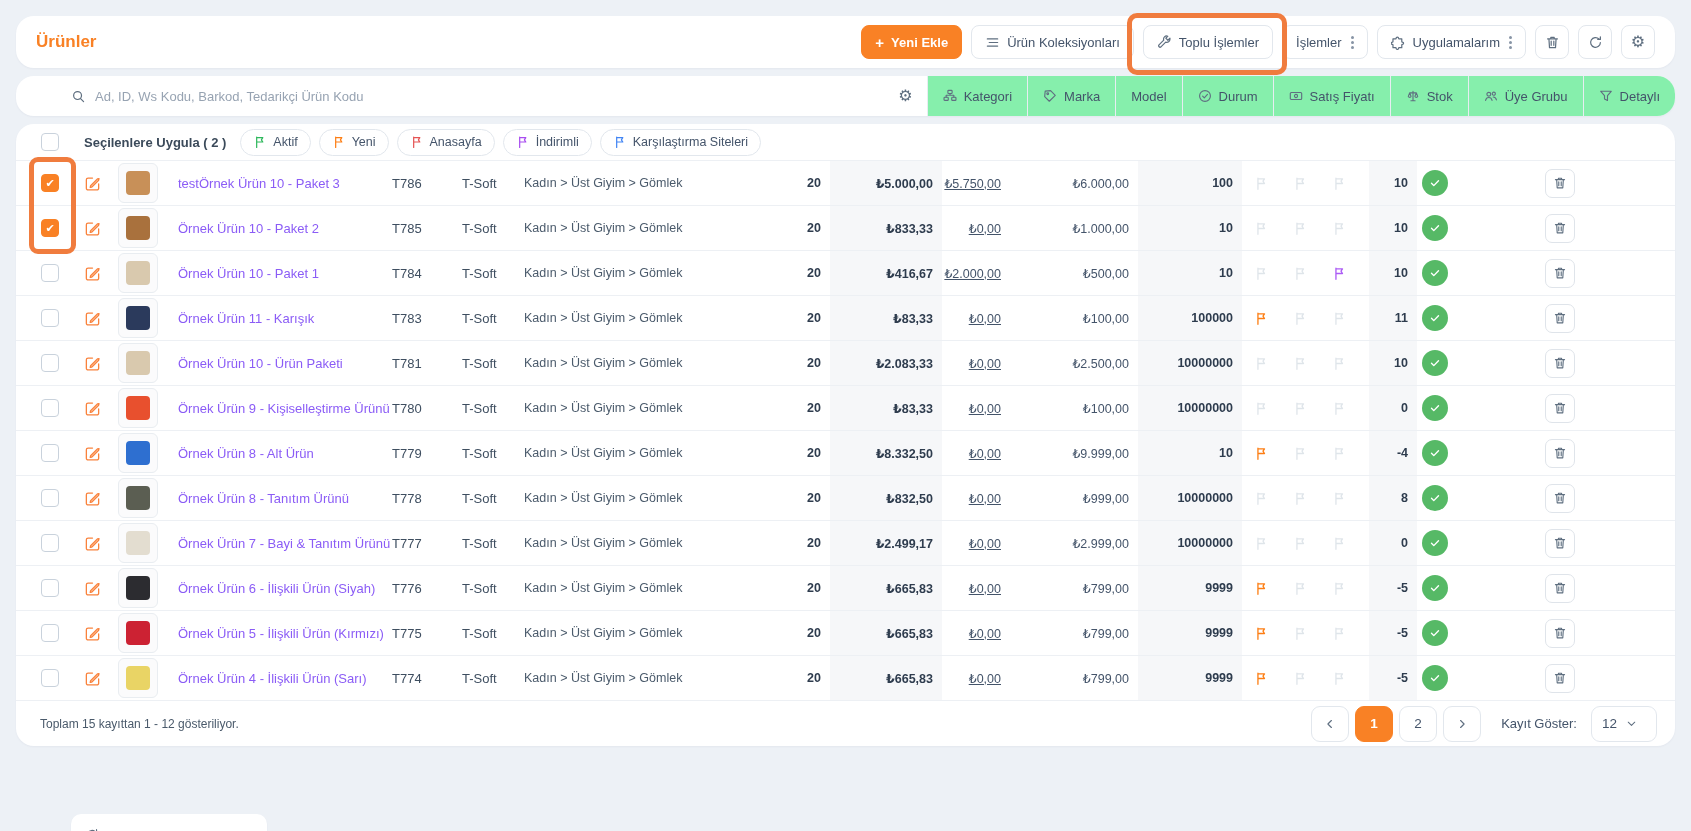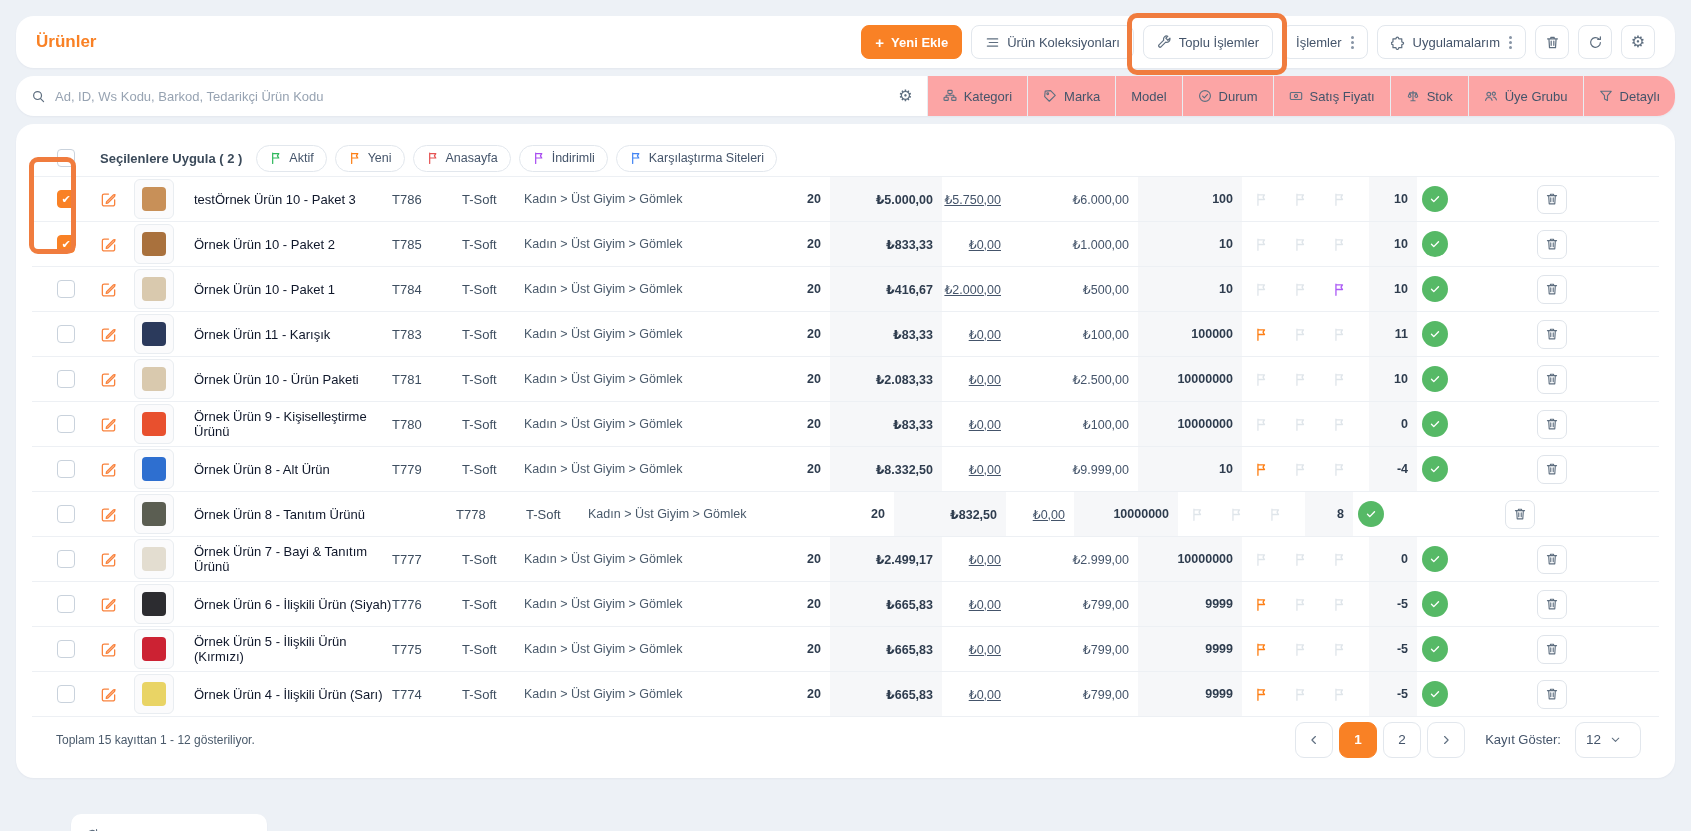--- a/index.html
+++ b/index.html
@@ -26,35 +26,35 @@
   }
   .btn svg, .filter-btn svg, .chip svg { flex:none; }
   .btn-primary { background:#f98125; border-color:#f98125; color:#fff; font-weight:600; }
   .icon-btn { width:34px; padding:0; justify-content:center; color:#5f6f80; }
   .kebab { display:inline-flex; flex-direction:column; gap:2px; margin-left:2px; }
   .kebab i { width:3px; height:3px; border-radius:50%; background:#8794a5; }
   .gear-glyph { font-size:16px; line-height:1; color:#5f6f80; }
 
   
   .search-card { height:40px; display:flex; align-items:stretch; margin-bottom:8px; overflow:hidden; }
-  .search-box { flex:1; display:flex; align-items:center; gap:9px; padding:0 6px 0 15px; color:#8d9aab; }
+  .search-box { flex:1; display:flex; align-items:center; gap:9px; padding:0 6px 0 15px; color:#8d9aab;margin-left:40px; }
   .search-box input {
     flex:1; border:none; outline:none; font-size:13px; color:#44546a; background:transparent;
     font-family:inherit;
   }
   .search-box input::placeholder { color:#97a3b2; }
   .search-gear { display:flex; align-items:center; padding:0 14px; background:#fff; border:none; cursor:pointer; }
   .filter-btn {
-    display:flex; align-items:center; gap:7px; padding:4px 15px; background:#fca5a5;
+    display:flex; align-items:center; gap:7px; padding:4px 15px; background:#86efac;
     border:none; border-left:1px solid #e8edf2; font-size:13px; color:#44546a; cursor:pointer;
     white-space:nowrap; font-family:inherit;
   }
 
   
-  .table-card { padding:16px; overflow:hidden; }
+  .table-card { padding:0; overflow:hidden; }
   .bulk-bar { height:36px; display:flex; align-items:center; padding-left:12px; }
   .c-cb { width:44px; display:flex; justify-content:center; align-items:center; flex:none; }
   .cb {
     width:18px; height:18px; border:1px solid #c9d2dc; border-radius:4px; background:#fff;
     display:inline-flex; align-items:center; justify-content:center; cursor:pointer;
   }
   .cb.checked { background:#f98125; border-color:#f98125; }
   .cb.checked::after { content:"✔"; color:#fff; font-size:11px; line-height:1; }
   .bulk-label { font-size:13px; font-weight:700; color:#3b4a5a; margin:0 14px 0 12px; white-space:nowrap; }
   .chips { display:flex; gap:8px; align-items:center; }
@@ -64,21 +64,21 @@
     color:#44546a; cursor:pointer; white-space:nowrap; font-family:inherit;
   }
 
   
   .trow { display:flex; align-items:center; height:45px; border-top:1px solid #edf0f4; padding:0 8px 0 12px; }
   .cell { height:100%; display:flex; align-items:center; font-size:13px; }
   .c-edit { width:40px; justify-content:center; color:#f9823c; cursor:pointer; }
   .c-thumb { width:52px; justify-content:center; }
   .thumb { position:relative; width:40px; height:40px; border:1px solid #e9edf1; border-radius:6px; background:#fbfbfc; }
   .thumb i { position:absolute; inset:7px; border-radius:4px; display:block; }
-  .c-name { flex:1; padding-left:14px; color:#0f172a; }
+  .c-name { flex:1; padding-left:14px; color:#8b5cf6; }
   .c-code { width:70px; color:#3e4e60; }
   .c-brand { width:62px; color:#3e4e60; }
   .c-cat { width:233px; font-size:12.5px; color:#4a5a6b; }
   .num { justify-content:flex-end; padding-right:9px; font-size:12.5px; }
   .bold { font-weight:700; color:#2e3c4e; }
   .shaded { background:#f6f7f9; }
   .c-qty { width:73px; }
   .c-p1 { width:112px; }
   .c-p2 { width:68px;text-decoration:underline; }
   .c-p3 { width:128px; }
@@ -715,20 +715,21 @@
               <i style="background: rgb(91, 94, 82);"></i>
             </span>
           </div>
     <div class="cell c-name">Örnek Ürün 8 - Tanıtım Ürünü</div>
     <div class="cell c-code">T778</div>
     <div class="cell c-brand">T-Soft</div>
     <div class="cell c-cat">Kadın &gt; Üst Giyim &gt; Gömlek</div>
     <div class="cell c-qty num bold">20</div>
     <div class="cell c-p1 num bold shaded">₺832,50</div>
     <div class="cell c-p2 num">₺0,00</div>
+    <div class="cell c-p3 num">₺999,00</div>
     <div class="cell c-stock num bold shaded">10000000</div>
     <div class="cell c-flag" style="color: rgb(223, 229, 234);">
             <svg class="ic-flag" width="15" height="15" viewBox="0 0 16 16">
               <path d="M4.2 14.2V2.4M4.2 3h7l-1.6 2.5 1.6 2.5h-7"></path>
             </svg>
           </div>
     <div class="cell c-flag" style="color: rgb(223, 229, 234);">
             <svg class="ic-flag" width="15" height="15" viewBox="0 0 16 16">
               <path d="M4.2 14.2V2.4M4.2 3h7l-1.6 2.5 1.6 2.5h-7"></path>
             </svg>

